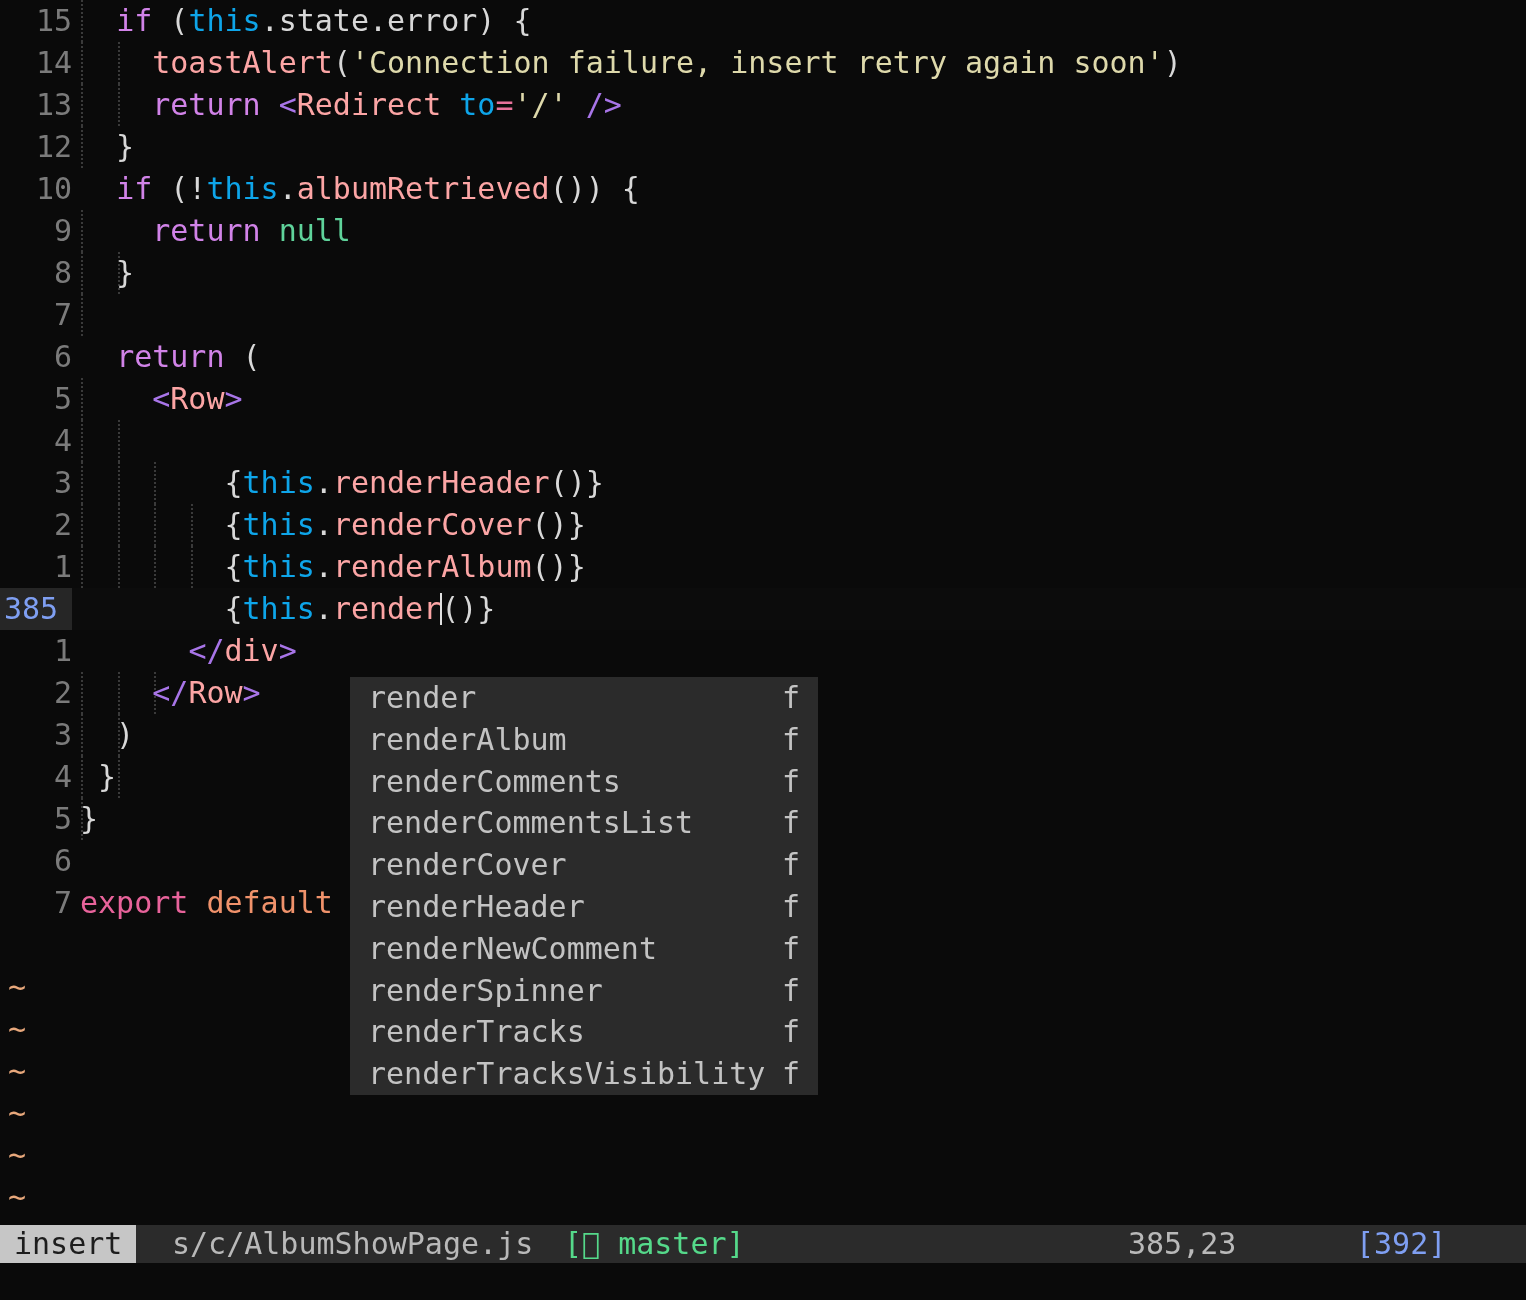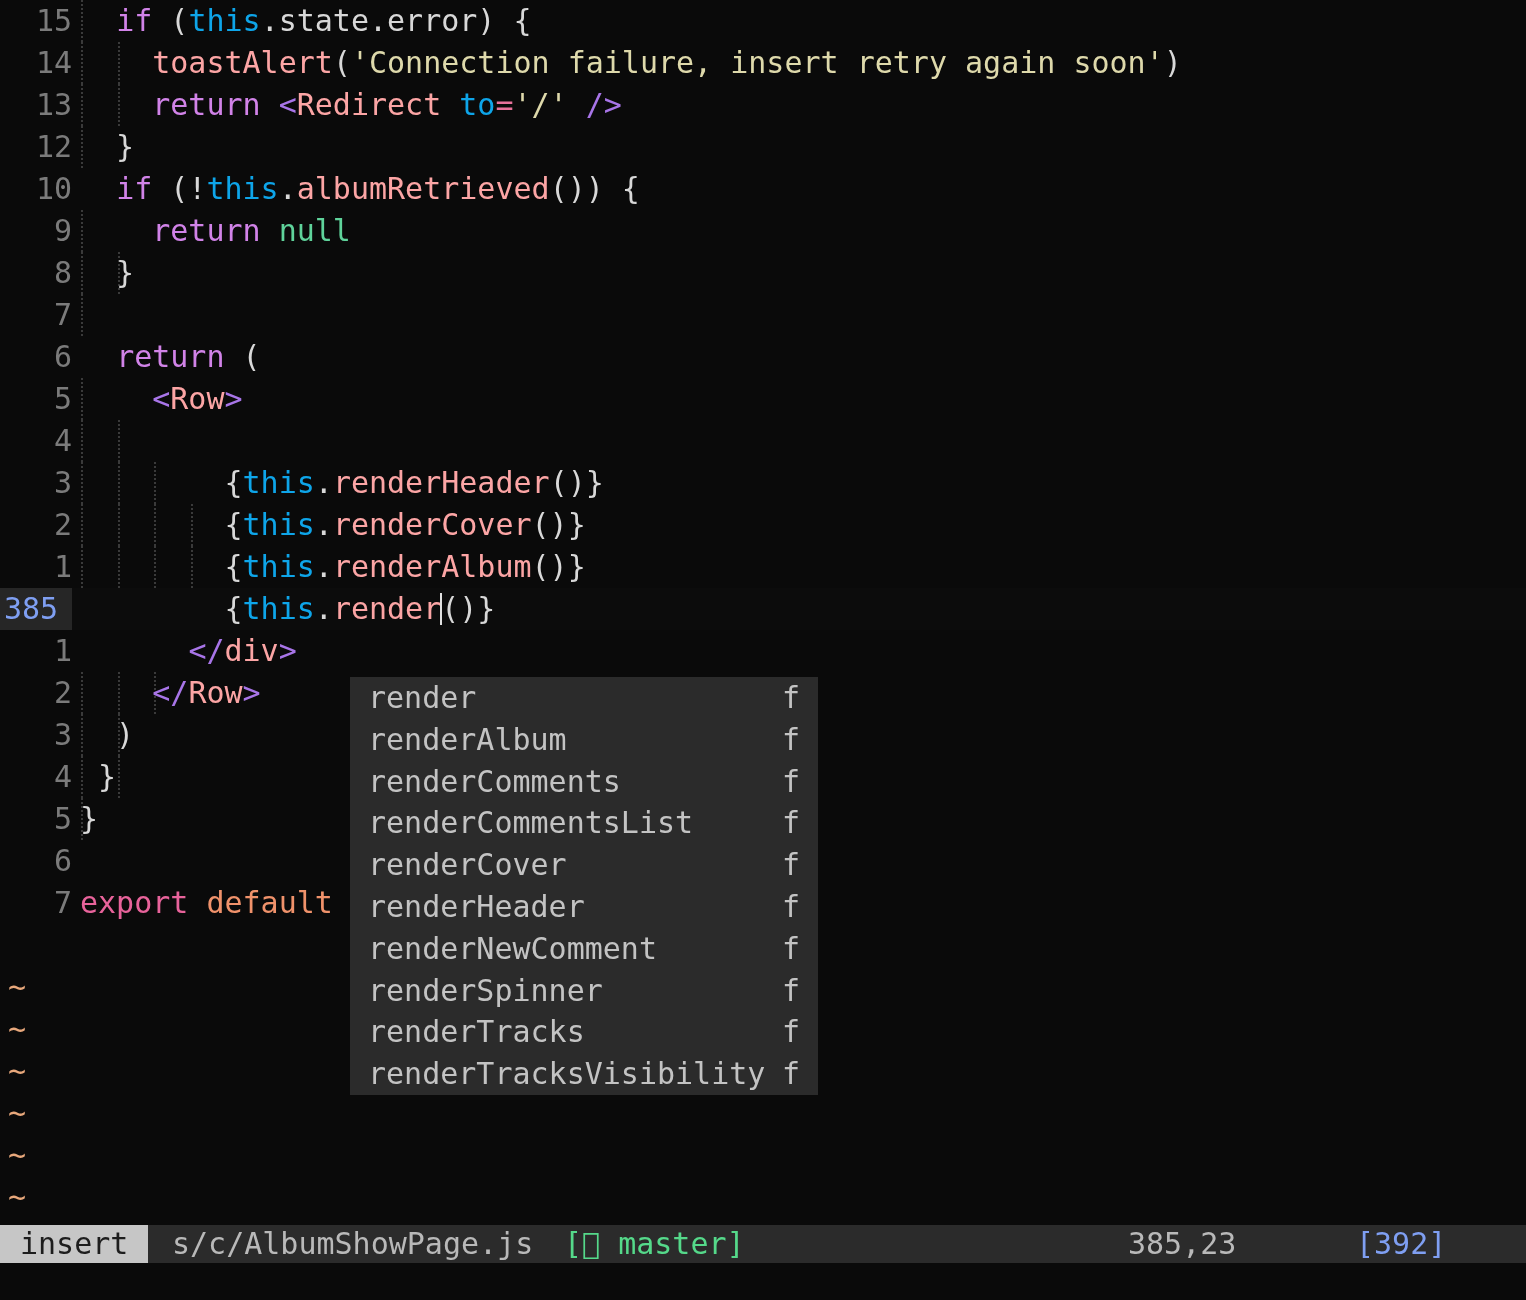--- a/index.html
+++ b/index.html
@@ -152,21 +152,21 @@
     background: #2b2b2b;
     font-size: 30px;
     line-height: 38px;
     white-space: pre;
   }
   #mode-block {
     position: absolute;
     left: 0;
     top: 0;
     height: 38px;
-    padding: 0 20px;
+    padding: 0 14px;
     background: #c6c6c6;
     color: #1d1d1d;
   }
   #filename {
     position: absolute;
     left: 172px;
     top: 0;
     color: #b9b9b9;
   }
   #branch {

